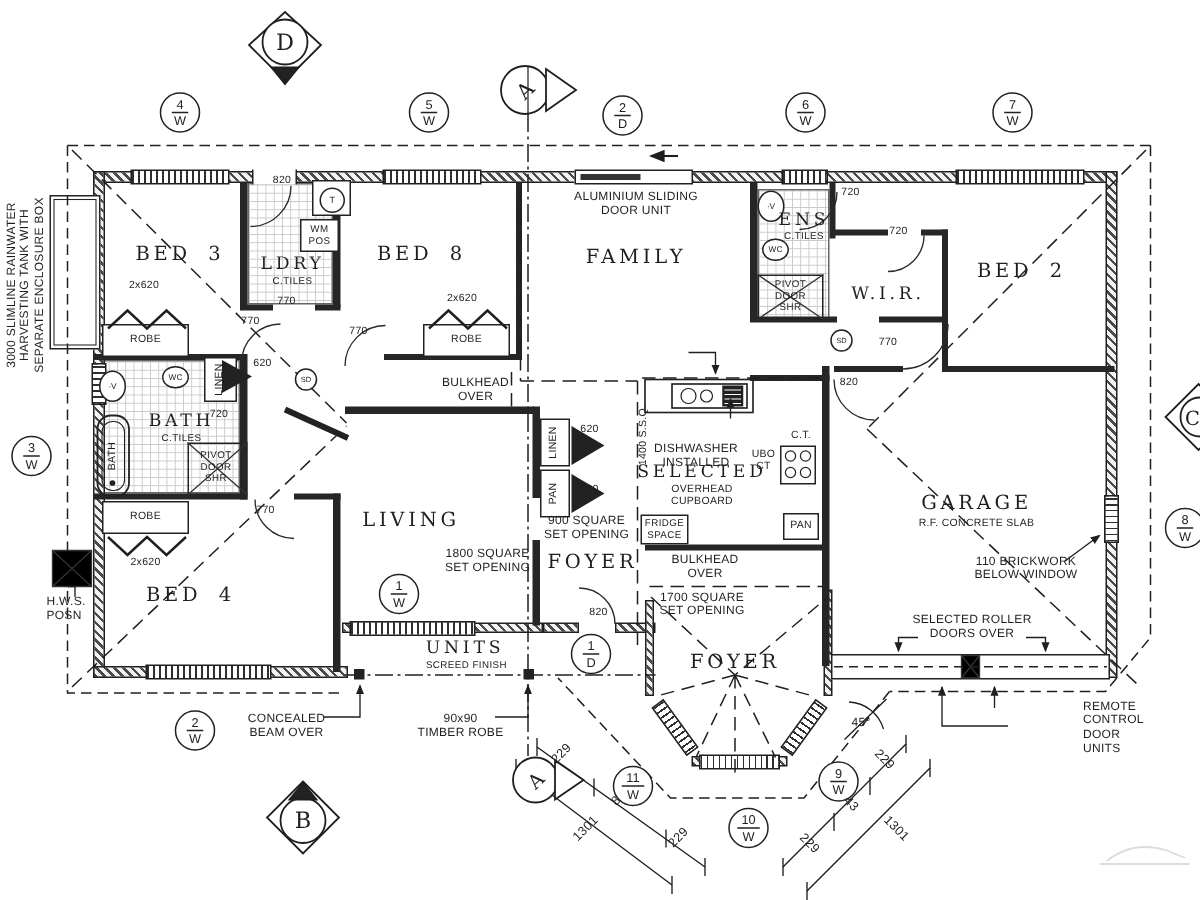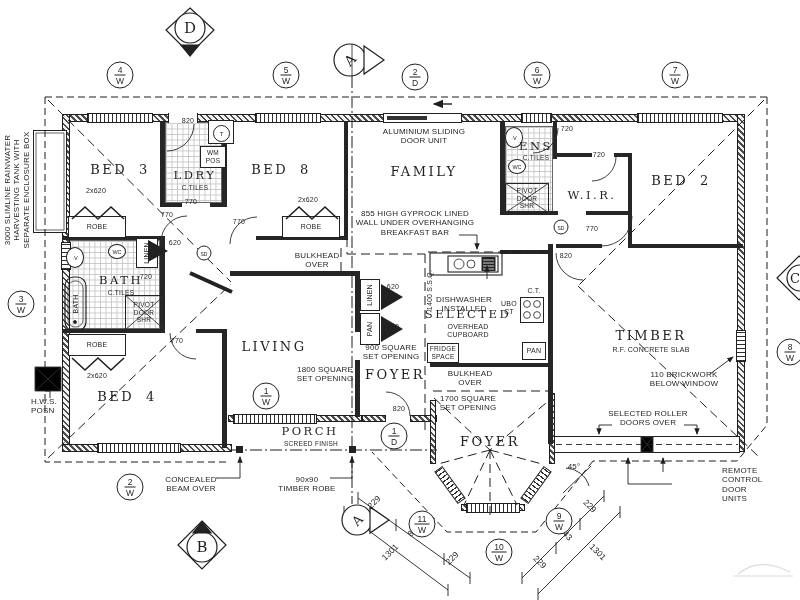--- a/index.html
+++ b/index.html
@@ -281,45 +281,42 @@
 
   <div class="lbl room" style="left:120px;top:170px">BED 3</div>
   <div class="lbl room" style="left:281px;top:170px">BED 8</div>
   <div class="lbl room" style="left:681px;top:181px">BED 2</div>
   <div class="lbl room" style="left:127px;top:397px">BED 4</div>
   <div class="lbl room" style="left:424px;top:172px">FAMILY</div>
   <div class="lbl room" style="left:274px;top:347px">LIVING</div>
   <div class="lbl room r12" style="left:468px;top:315px">SELECTED</div>
   <div class="lbl room" style="left:490px;top:442px">FOYER</div>
   <div class="lbl room" style="left:395px;top:375px">FOYER</div>
-  <div class="lbl room r12" style="left:310px;top:432px">PORCH</div>
-  <div class="lbl room" style="left:651px;top:336px">TIMBER</div>
+  <div class="lbl room r12" style="left:310px;top:432px">UNITS</div>
+  <div class="lbl room" style="left:651px;top:336px">GARAGE</div>
   <div class="lbl room r12" style="left:195px;top:176px">LDRY</div>
   <div class="lbl room r12" style="left:121px;top:281px">BATH</div>
   <div class="lbl room r12" style="left:536px;top:147px">ENS</div>
   <div class="lbl room r12" style="left:592px;top:196px">W.I.R.</div>
 
   <div class="lbl small" style="left:195px;top:188px">C.TILES</div>
   <div class="lbl small" style="left:121px;top:293px">C.TILES</div>
   <div class="lbl small" style="left:536px;top:158px">C.TILES</div>
   <div class="lbl small" style="left:311px;top:444px">SCREED  FINISH</div>
   <div class="lbl t7" style="left:651px;top:350px">R.F.  CONCRETE  SLAB</div>
   <div class="lbl t7" style="left:468px;top:331px">OVERHEAD
 CUPBOARD</div>
 
   <div class="lbl rotl" style="left:17px;top:190px;width:132px">3000  SLIMLINE  RAINWATER
 HARVESTING  TANK  WITH
 SEPARATE  ENCLOSURE  BOX</div>
   <div class="lbl leftal" style="left:44px;top:406px">H.W.S.
 POSN</div>
   <div class="lbl" style="left:424px;top:136px">ALUMINIUM  SLIDING
 DOOR  UNIT</div>
-  <div class="lbl" style="left:415px;top:223px">855  HIGH  GYPROCK  LINED
-WALL  UNDER  OVERHANGING
-BREAKFAST  BAR</div>
   <div class="lbl" style="left:464px;top:304px">DISHWASHER
 INSTALLED</div>
   <div class="lbl" style="left:317px;top:260px">BULKHEAD
 OVER</div>
   <div class="lbl" style="left:470px;top:378px">BULKHEAD
 OVER</div>
   <div class="lbl" style="left:391px;top:352px">900  SQUARE
 SET  OPENING</div>
   <div class="lbl" style="left:468px;top:403px">1700  SQUARE
 SET  OPENING</div>
@@ -328,21 +325,21 @@
   <div class="lbl" style="left:191px;top:484px">CONCEALED
 BEAM  OVER</div>
   <div class="lbl" style="left:307px;top:484px">90x90
 TIMBER  ROBE</div>
   <div class="lbl" style="left:648px;top:418px">SELECTED  ROLLER
 DOORS  OVER</div>
   <div class="lbl leftal" style="left:748px;top:485px">REMOTE  CONTROL
 DOOR  UNITS</div>
   <div class="lbl" style="left:684px;top:379px">110  BRICKWORK
 BELOW  WINDOW</div>
-  <div class="lbl" style="left:574px;top:467px">45°</div>
+  <div class="lbl" style="left:574px;top:482px">45°</div>
 
   <div class="lbl t7" style="left:97px;top:227px">ROBE</div>
   <div class="lbl t7" style="left:311px;top:227px">ROBE</div>
   <div class="lbl t7" style="left:97px;top:345px">ROBE</div>
   <div class="lbl t7 rotl" style="left:147px;top:253px">LINEN</div>
   <div class="lbl t7 rotl" style="left:370px;top:295px">LINEN</div>
   <div class="lbl t7 rotl" style="left:370px;top:329px">PAN</div>
   <div class="lbl t7" style="left:534px;top:351px">PAN</div>
   <div class="lbl t7 rotl" style="left:76px;top:304px">BATH</div>
   <div class="lbl small" style="left:213px;top:157px">WM

